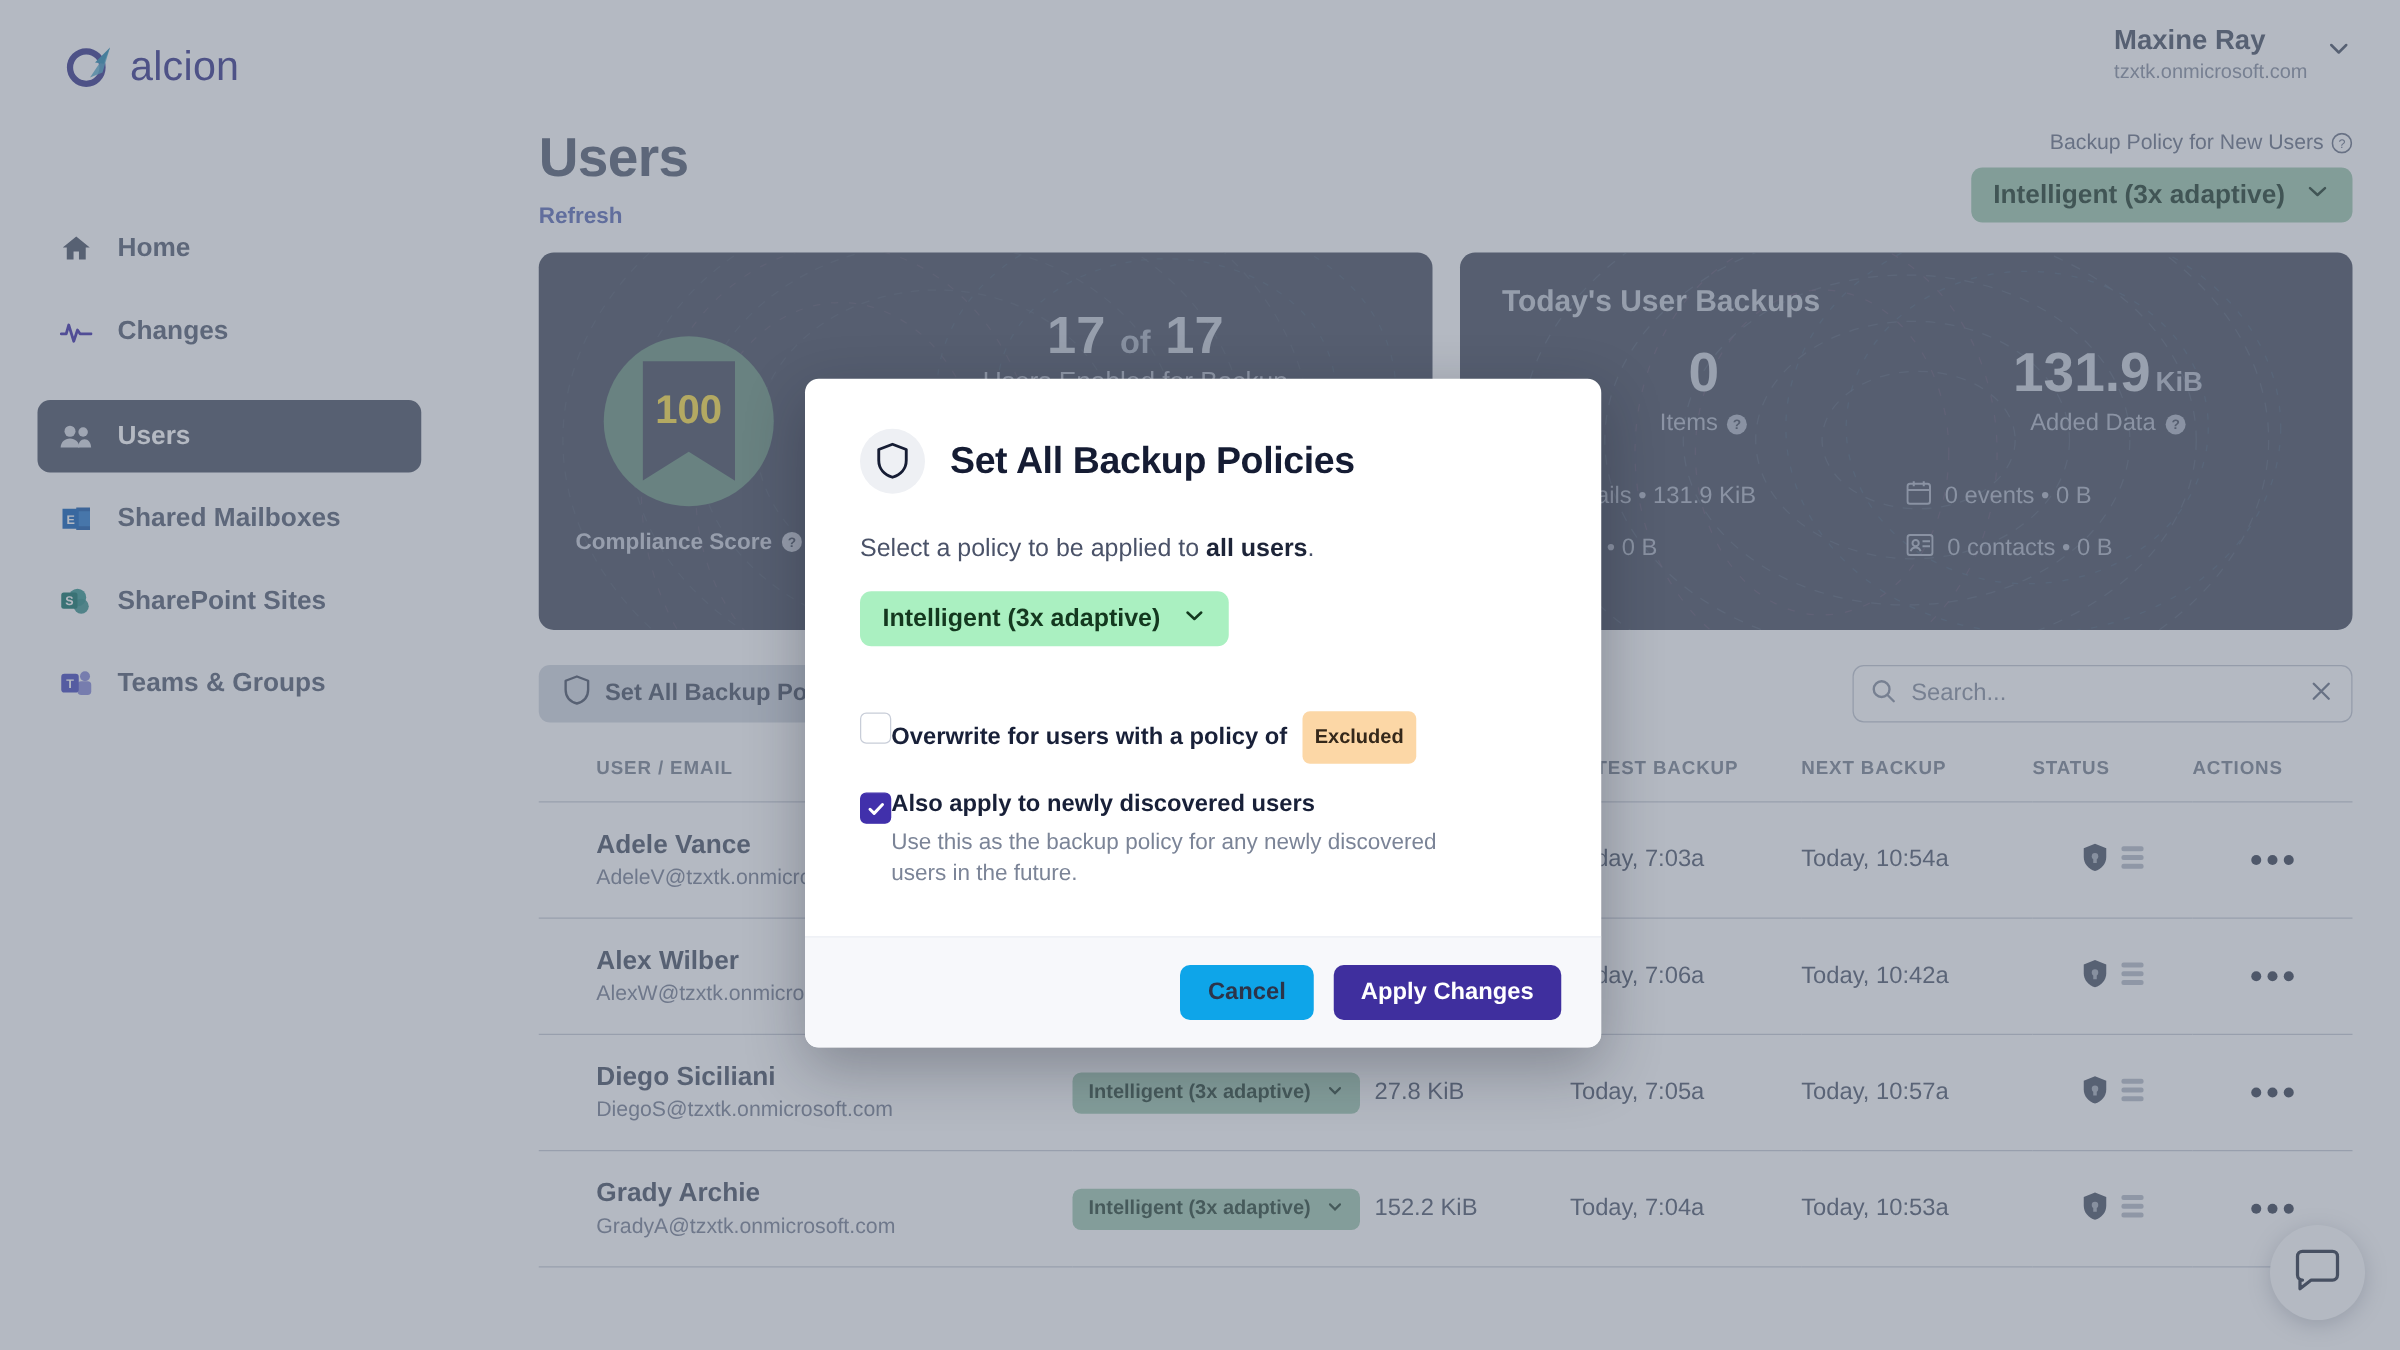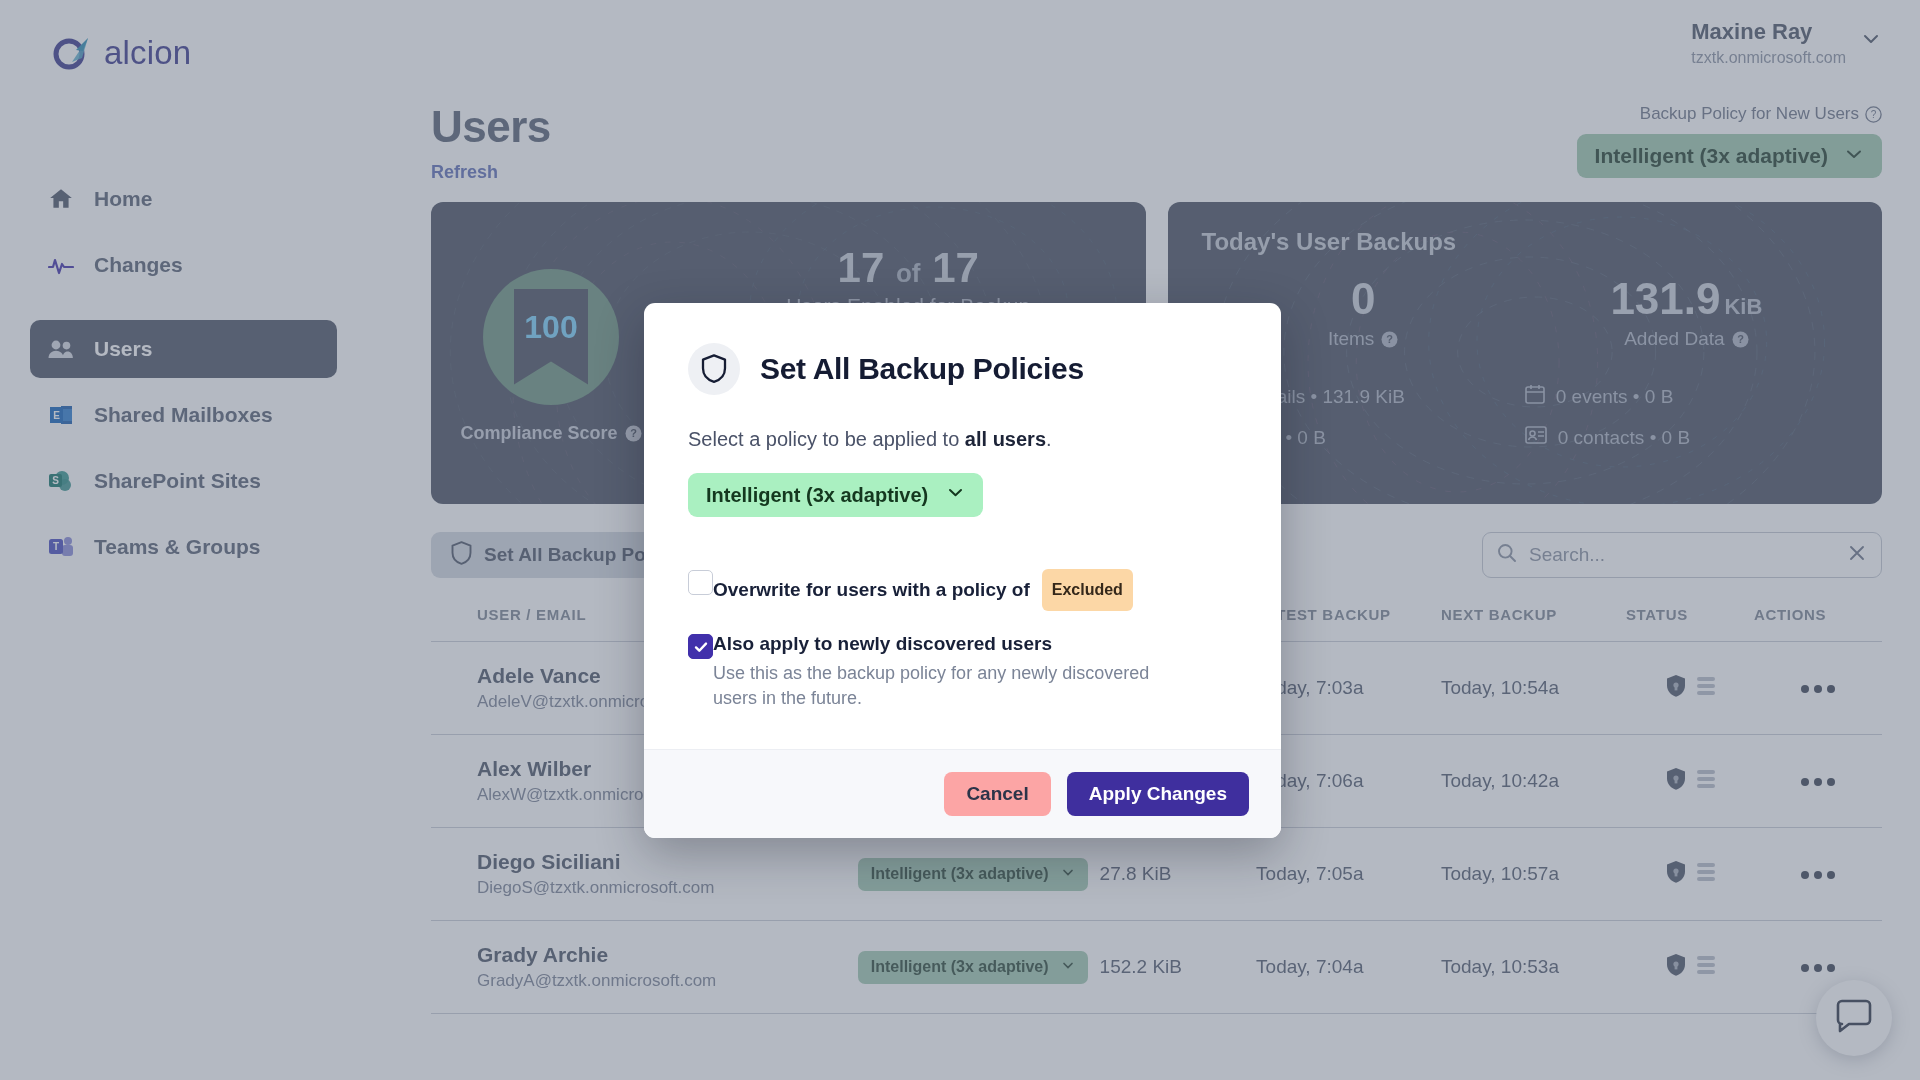--- a/index.html
+++ b/index.html
@@ -75,21 +75,21 @@
   .score-block { width: 240px; display: flex; flex-direction: column; align-items: center; justify-content: center; padding-top: 6px; }
   .score-circle {
     width: 136px; height: 136px; border-radius: 50%;
     background: #6f9682; display: flex; align-items: center; justify-content: center; position: relative;
   }
   .score-bookmark {
     width: 74px; height: 96px; background: #4b5263;
     clip-path: polygon(0 0,100% 0,100% 100%,50% 76%,0 100%);
     display: flex; align-items: flex-start; justify-content: center; padding-top: 20px;
   }
-  .score-num { font-size: 32px; font-weight: 700; color: #7dd3fc; }
+  .score-num { font-size: 32px; font-weight: 700; color: #fde047; }
   .score-label { margin-top: 18px; font-size: 18px; font-weight: 700; color: #c7ccd6; display: flex; align-items: center; gap: 7px; }
 
   .enabled-block { flex: 1; display: flex; flex-direction: column; align-items: center; justify-content: center; padding-bottom: 56px; }
   .enabled-num { font-size: 42px; font-weight: 700; color: #c8cdd7; }
   .enabled-num .of { font-size: 26px; font-weight: 700; color: #aab1bf; }
   .enabled-label { font-size: 21px; color: #b6bcc9; margin-top: 2px; }
   .enabled-sub { margin-top: 38px; text-align: center; font-size: 17px; color: #9ea6b5; line-height: 1.5; }
 
   .card-right-inner { position: relative; height: 100%; padding: 26px 34px; }
   .card-title { font-size: 24px; font-weight: 700; color: #c6cbd5; }
@@ -180,21 +180,21 @@
   .check-sub { font-size: 18px; color: #7b8497; margin-top: 6px; line-height: 1.4; max-width: 455px; }
   .modal-foot {
     background: #f7f8fb; border-top: 1px solid #eceef3;
     padding: 22px 32px; display: flex; justify-content: flex-end; gap: 16px;
   }
   .btn {
     border: none; border-radius: 8px; height: 44px; padding: 0 22px;
     font-size: 19px; font-weight: 700; cursor: pointer;
     font-family: "Liberation Sans", sans-serif;
   }
-  .btn-cancel { background: #fca5a5; color: #2c3449; }
+  .btn-cancel { background: #0ea5e9; color: #2c3449; }
   .btn-apply { background: #3f2f9e; color: #ffffff; }
 
   
   .chat-fab {
     position: absolute; right: 28px; bottom: 24px;
     width: 76px; height: 76px; border-radius: 50%;
     background: #ffffff; box-shadow: 0 4px 18px rgba(40,46,66,.25);
     display: flex; align-items: center; justify-content: center; cursor: pointer;
   }
 </style>

